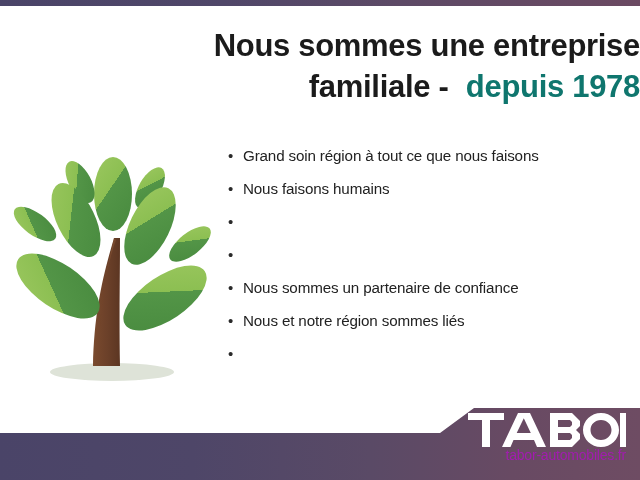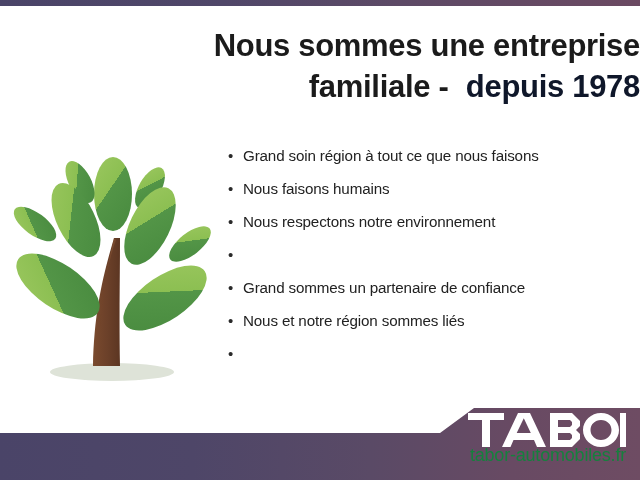--- a/index.html
+++ b/index.html
@@ -40,21 +40,21 @@
     font-weight: bold;
     line-height: 1.32;
     letter-spacing: -0.3px;
     color: #1b1b1b;
   }
   .headline .line {
     display: block;
     white-space: nowrap;
   }
   .headline .accent {
-    color: #0f172a;
+    color: #0f766e;
   }
   .headline .gap {
     display: inline-block;
     width: 9px;
   }
 
   
   .bullets {
     position: absolute;
     left: 228px;
@@ -115,22 +115,22 @@
     width: 200px;
     text-align: right;
   }
   .logo-wordmark {
     display: block;
     height: 34px;
   }
   .logo-url {
     display: block;
     margin-top: 1px;
-    font-size: 18px;
-    color: #15803d;
+    font-size: 14px;
+    color: #a21caf;
     letter-spacing: -0.2px;
     line-height: 14px;
   }
 </style>
 </head>
 <body>
 
 <div id="slide">
 
   <div class="top-strip"></div>
@@ -197,30 +197,29 @@
       <span class="bullet-text">Grand soin région à tout ce que nous faisons</span>
     </div>
 
     <div class="bullet-row">
       <span class="bullet-mark">•</span>
       <span class="bullet-text">Nous faisons humains</span>
     </div>
 
     <div class="bullet-row">
       <span class="bullet-mark">•</span>
-      <span class="bullet-text">Nous respectons notre environnement</span>
-    </div>
-
-    <div class="bullet-row">
-      <span class="bullet-mark">•</span>
-    </div>
-
-    <div class="bullet-row">
-      <span class="bullet-mark">•</span>
-      <span class="bullet-text">Grand sommes un partenaire de confiance</span>
+    </div>
+
+    <div class="bullet-row">
+      <span class="bullet-mark">•</span>
+    </div>
+
+    <div class="bullet-row">
+      <span class="bullet-mark">•</span>
+      <span class="bullet-text">Nous sommes un partenaire de confiance</span>
     </div>
 
     <div class="bullet-row">
       <span class="bullet-mark">•</span>
       <span class="bullet-text">Nous et notre région sommes liés</span>
     </div>
 
     <div class="bullet-row">
       <span class="bullet-mark">•</span>
     </div>

